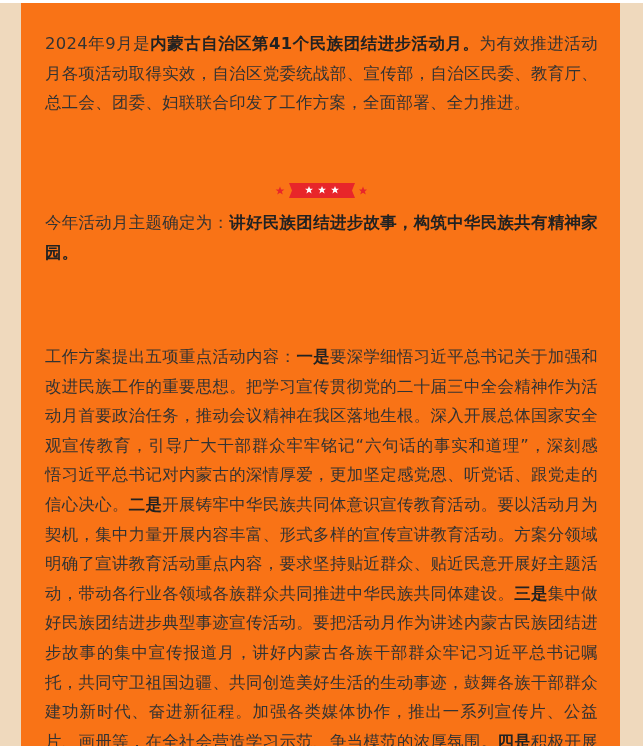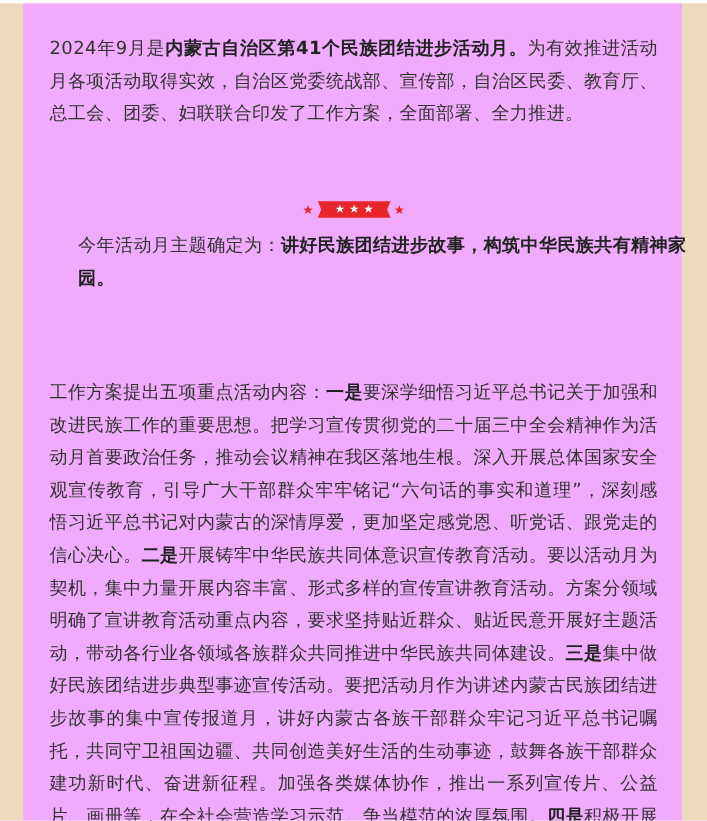--- a/index.html
+++ b/index.html
@@ -7,31 +7,31 @@
       width: 643px; height: 746px; overflow: hidden;
       background: #ffffff;
       position: relative;
       font-family: "DejaVu Sans", "Liberation Sans", sans-serif;
     }
     .side { position: absolute; top: 3px; bottom: 0; background: #efd9bd; }
     .side.left { left: 0; width: 21px; }
     .side.right { left: 620px; width: 23px; }
     .article {
       position: absolute; left: 21px; top: 3px; width: 599px; bottom: 0;
-      background: #f0abfc;
+      background: #f97316;
     }
     .para {
       position: absolute; left: 24px; width: 553px;
       font-size: 16.4px; line-height: 29.6px; color: #333;
       text-align: justify; letter-spacing: 0.35px;
       margin: 0;
     }
     .para b { font-weight: bold; color: #222; }
     #p1 { top: 26px; }
-    #p2 { top: 205px; margin-left: 26px; }
+    #p2 { top: 205px; }
     #p3 { top: 295px; margin-top: 44px; }
     .divider {
       position: absolute; left: 254px; top: 179px; width: 92px; height: 17px;
     }
   </style>
 </head>
 <body>
 
 <div class="side left"></div>
 <div class="side right"></div>

